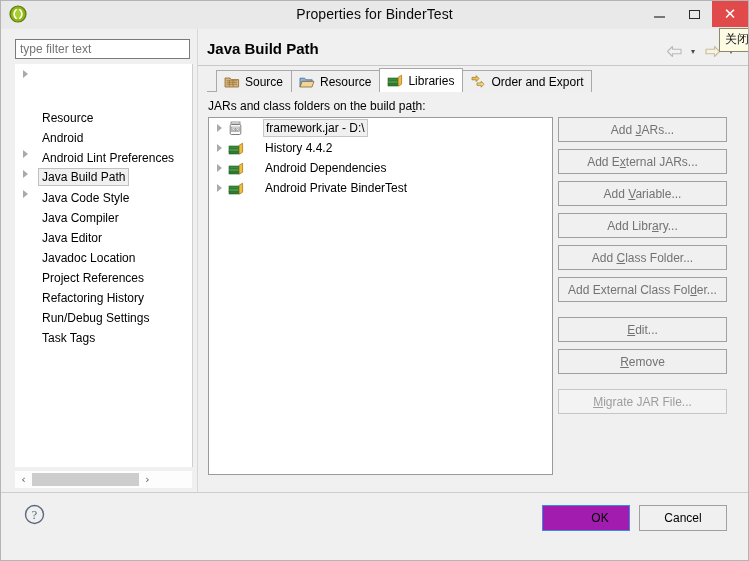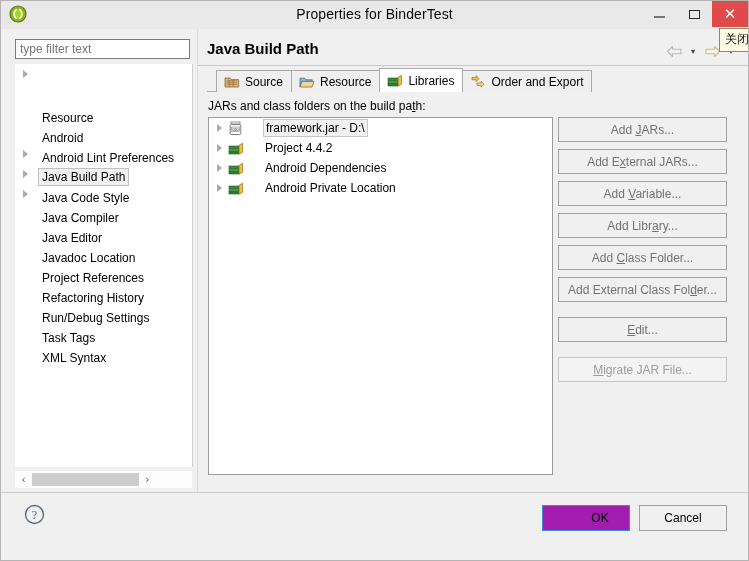--- a/index.html
+++ b/index.html
@@ -423,21 +423,20 @@
           <div class="nav-item"><span class="lbl">Android Lint Preferences</span></div>
           <div class="nav-item selected"><span class="lbl">Java Build Path</span></div>
           <div class="nav-item"><span class="arrow"></span><span class="lbl">Java Code Style</span></div>
           <div class="nav-item"><span class="arrow"></span><span class="lbl">Java Compiler</span></div>
           <div class="nav-item"><span class="arrow"></span><span class="lbl">Java Editor</span></div>
           <div class="nav-item"><span class="lbl">Javadoc Location</span></div>
           <div class="nav-item"><span class="lbl">Project References</span></div>
           <div class="nav-item"><span class="lbl">Refactoring History</span></div>
           <div class="nav-item"><span class="lbl">Run/Debug Settings</span></div>
           <div class="nav-item"><span class="lbl">Task Tags</span></div>
-          <div class="nav-item"><span class="lbl">XML Syntax</span></div>
         </div>
 
       <div id="nav-hscroll">
         <div class="sb-arrow">‹</div>
         <div class="thumb"></div>
         <div class="sb-arrow">›</div>
       </div>
     </div>
 
     <div id="col-divider"></div>
@@ -504,43 +503,44 @@
               <rect x="3" y="1" width="9" height="2" fill="#fdfdfd" stroke="#7a7a7a" stroke-width=".8"></rect>
               <rect x="2.2" y="3.5" width="10.6" height="10" rx="1.2" fill="#fbfbfb" stroke="#6e6e6e" stroke-width=".9"></rect>
               <rect x="3.6" y="6" width="7.8" height="4.4" fill="#e9e9e9" stroke="#8c8c8c" stroke-width=".6"></rect>
               <text x="7.5" y="9.7" text-anchor="middle" font-family="Liberation Sans, sans-serif" font-size="3.6" fill="#3a3a3a">010</text>
             </svg><span class="txt">framework.jar - D:\</span></div>
           <div class="jar-row"><span class="arrow"></span><svg width="16" height="15" viewBox="0 0 16 15" class="ic">
               <rect x="1" y="5" width="10" height="2.4" fill="#3c8a3c" stroke="#1f5e1f" stroke-width=".6"></rect>
               <rect x="1" y="7.8" width="10" height="2.4" fill="#46a046" stroke="#1f5e1f" stroke-width=".6"></rect>
               <rect x="1" y="10.6" width="10" height="2.4" fill="#2f7a2f" stroke="#1f5e1f" stroke-width=".6"></rect>
               <path d="M11.2 13.2 L11.2 4.2 L14.6 2.2 L14.6 11.2 Z" fill="#f2bd3c" stroke="#9a7415" stroke-width=".7" stroke-linejoin="round"></path>
-            </svg><span class="txt">Project 4.4.2</span></div>
+            </svg><span class="txt">History 4.4.2</span></div>
           <div class="jar-row"><span class="arrow"></span><svg width="16" height="15" viewBox="0 0 16 15" class="ic">
               <rect x="1" y="5" width="10" height="2.4" fill="#3c8a3c" stroke="#1f5e1f" stroke-width=".6"></rect>
               <rect x="1" y="7.8" width="10" height="2.4" fill="#46a046" stroke="#1f5e1f" stroke-width=".6"></rect>
               <rect x="1" y="10.6" width="10" height="2.4" fill="#2f7a2f" stroke="#1f5e1f" stroke-width=".6"></rect>
               <path d="M11.2 13.2 L11.2 4.2 L14.6 2.2 L14.6 11.2 Z" fill="#f2bd3c" stroke="#9a7415" stroke-width=".7" stroke-linejoin="round"></path>
             </svg><span class="txt">Android Dependencies</span></div>
           <div class="jar-row"><span class="arrow"></span><svg width="16" height="15" viewBox="0 0 16 15" class="ic">
               <rect x="1" y="5" width="10" height="2.4" fill="#3c8a3c" stroke="#1f5e1f" stroke-width=".6"></rect>
               <rect x="1" y="7.8" width="10" height="2.4" fill="#46a046" stroke="#1f5e1f" stroke-width=".6"></rect>
               <rect x="1" y="10.6" width="10" height="2.4" fill="#2f7a2f" stroke="#1f5e1f" stroke-width=".6"></rect>
               <path d="M11.2 13.2 L11.2 4.2 L14.6 2.2 L14.6 11.2 Z" fill="#f2bd3c" stroke="#9a7415" stroke-width=".7" stroke-linejoin="round"></path>
-            </svg><span class="txt">Android Private Location</span></div>
+            </svg><span class="txt">Android Private BinderTest</span></div>
         </div>
 
       <div id="btn-col">
           <button class="act-btn"><span>Add </span><span class="mn">J</span><span>ARs...</span></button>
           <button class="act-btn"><span>Add E</span><span class="mn">x</span><span>ternal JARs...</span></button>
           <button class="act-btn"><span>Add </span><span class="mn">V</span><span>ariable...</span></button>
           <button class="act-btn"><span>Add Libr</span><span class="mn">a</span><span>ry...</span></button>
           <button class="act-btn"><span>Add </span><span class="mn">C</span><span>lass Folder...</span></button>
           <button class="act-btn"><span>Add External Class Fol</span><span class="mn">d</span><span>er...</span></button>
           <button class="act-btn gap"><span></span><span class="mn">E</span><span>dit...</span></button>
+          <button class="act-btn"><span></span><span class="mn">R</span><span>emove</span></button>
           <button class="act-btn disabled gap"><span></span><span class="mn">M</span><span>igrate JAR File...</span></button>
         </div>
     </div>
   </div>
 
   <div id="footer">
     <div id="help-icon">
       <svg width="21" height="21" viewBox="0 0 21 21">
         <circle cx="10.5" cy="10.5" r="9" fill="#f0f0f0" stroke="#5a6880" stroke-width="1.4"></circle>
         <text x="10.5" y="15" text-anchor="middle" font-family="Liberation Serif, serif" font-size="13" fill="#5a6880">?</text>

